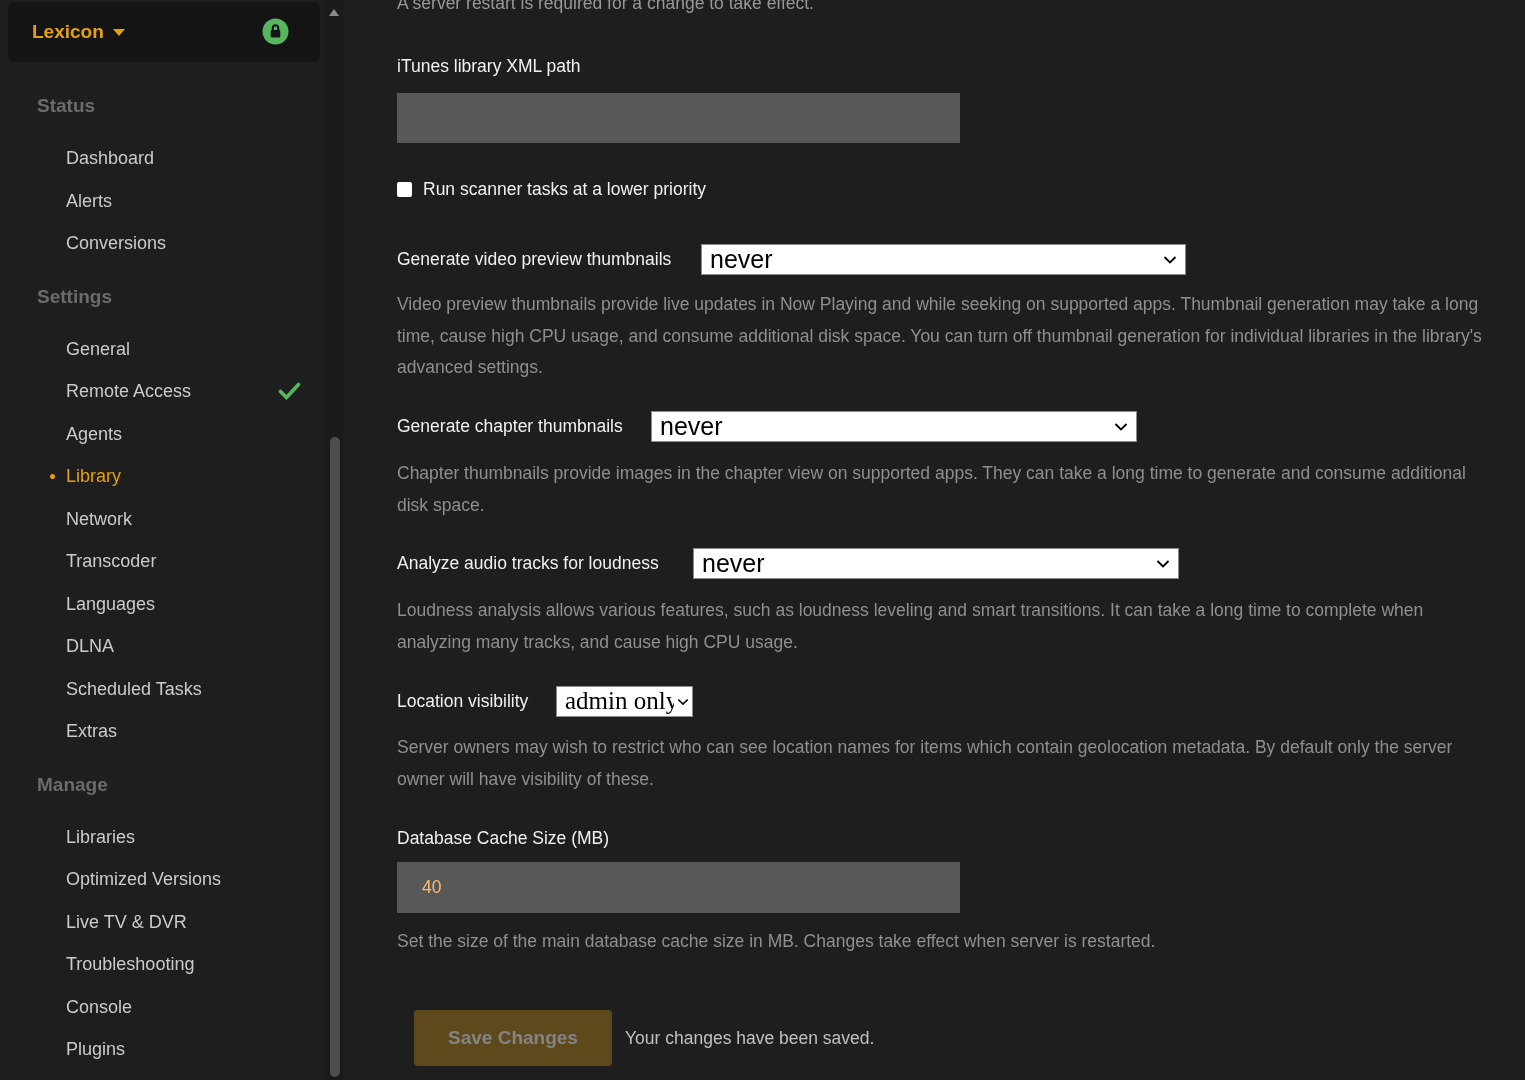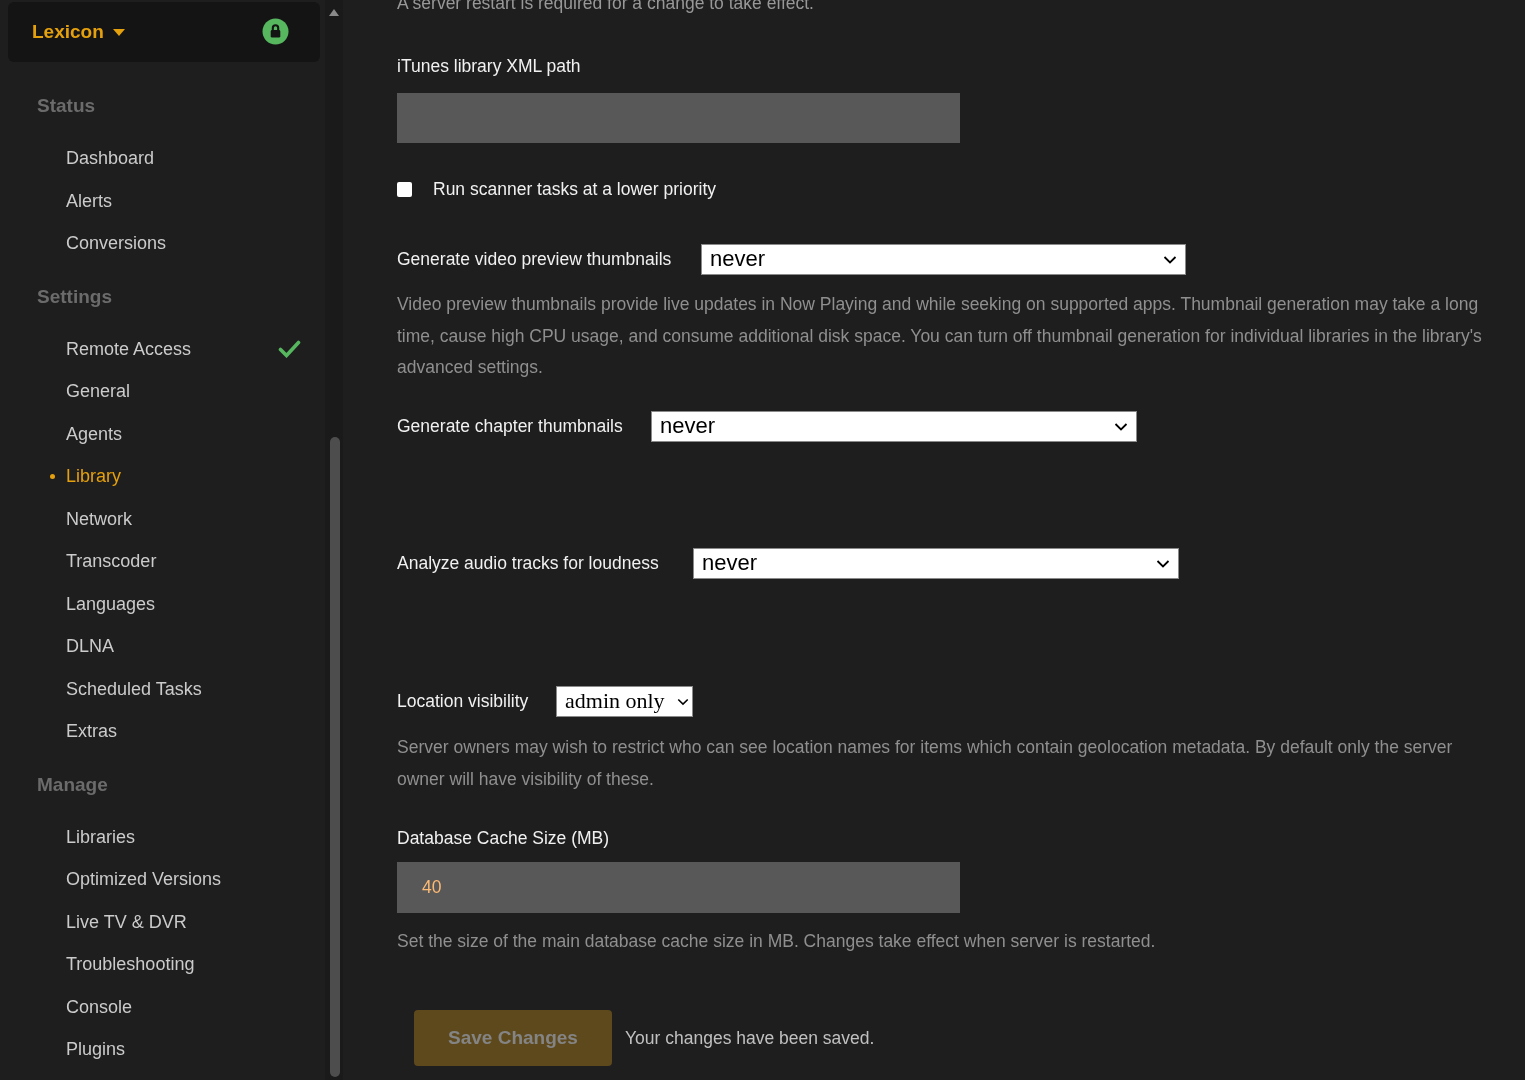--- a/index.html
+++ b/index.html
@@ -62,37 +62,37 @@
   .block{position:absolute;left:0;}
   .restart-notice{top:-7px;font-size:17.5px;color:#989898;}
   .field-label{font-size:17.5px;color:var(--label);}
   .itunes-label{top:56px;}
   .text-input{
     position:absolute;width:563px;height:50px;background:var(--input-bg);
     border:none;border-radius:0;color:#fdba74;font-size:17.5px;
     padding-left:25px;font-family:"Liberation Sans",sans-serif;outline:none;
   }
   .itunes-input{top:93px;}
-  .chk-row{top:179px;display:flex;align-items:center;gap:21px;}
+  .chk-row{top:179px;display:flex;align-items:center;gap:11px;}
   .checkbox{
     width:15px;height:15px;background:#ffffff;border-radius:2px;
     display:inline-block;cursor:pointer;flex:0 0 auto;
   }
   .select-row{height:31px;}
   .row-video{top:244px;}
   .row-chapter{top:411px;}
   .row-loudness{top:548px;}
   .row-location{top:686px;}
   .select-row .field-label{line-height:30px;}
   .select-wrap{position:absolute;top:0;height:31px;}
   .select-wrap select{
     -webkit-appearance:none;appearance:none;
     width:100%;height:100%;background:#ffffff;color:#000;
     border:1px solid #8a8a8a;border-radius:0;
-    font-size:22px;font-family:"Liberation Sans",sans-serif;
+    font-size:25px;font-family:"Liberation Sans",sans-serif;
     padding:0 26px 2px 8px;cursor:pointer;outline:none;
   }
   .select-chevron{
     position:absolute;right:9px;top:50%;transform:translateY(-50%);
     pointer-events:none;line-height:0;
   }
   .wrap-video{left:304px;width:485px;}
   .wrap-chapter{left:254px;width:486px;}
   .wrap-loudness{left:296px;width:486px;}
   .wrap-location{left:159px;width:137px;}
@@ -131,24 +131,24 @@
         <path d="M10.8 12.5 V10 a2.7 2.7 0 0 1 5.4 0 V12.5" stroke="#141414" stroke-width="2.1" fill="none"></path>
       </svg>
     </span>
   </div>
   <nav class="nav">
       <div class="section-label">Status</div>
       <div class="nav-item"><span>Dashboard</span></div>
       <div class="nav-item"><span>Alerts</span></div>
       <div class="nav-item"><span>Conversions</span></div>
       <div class="section-label">Settings</div>
+      <div class="nav-item"><span>General</span></div>
       <div class="nav-item"><span>Remote Access</span><span class="nav-check"><svg width="23" height="18" viewBox="0 0 23 18">
             <path d="M2.5 9.5 l6 6 L20.5 2.5" stroke="#56b75f" stroke-width="3.6" fill="none" stroke-linecap="round"></path>
           </svg></span></div>
-      <div class="nav-item"><span>General</span></div>
       <div class="nav-item"><span>Agents</span></div>
       <div class="nav-item active"><span class="active-bullet"></span><span>Library</span></div>
       <div class="nav-item"><span>Network</span></div>
       <div class="nav-item"><span>Transcoder</span></div>
       <div class="nav-item"><span>Languages</span></div>
       <div class="nav-item"><span>DLNA</span></div>
       <div class="nav-item"><span>Scheduled Tasks</span></div>
       <div class="nav-item"><span>Extras</span></div>
       <div class="section-label">Manage</div>
       <div class="nav-item"><span>Libraries</span></div>
@@ -197,34 +197,36 @@
       <select>
         <option>never</option>
       </select>
       <span class="select-chevron">
         <svg width="14" height="9" viewBox="0 0 14 9">
             <path d="M1.5 1.5 L7 7 L12.5 1.5" stroke="#000" stroke-width="1.8" fill="none"></path>
           </svg>
       </span>
     </span>
   </div>
+  <div class="block desc desc-chapter">Chapter thumbnails provide images in the chapter view on supported apps. They can take a long time to generate and consume additional disk space.</div>
 
   <div class="block select-row row-loudness">
     <span class="field-label">Analyze audio tracks for loudness</span>
     <span class="select-wrap wrap-loudness">
       <select>
         <option>never</option>
       </select>
       <span class="select-chevron">
         <svg width="14" height="9" viewBox="0 0 14 9">
             <path d="M1.5 1.5 L7 7 L12.5 1.5" stroke="#000" stroke-width="1.8" fill="none"></path>
           </svg>
       </span>
     </span>
   </div>
+  <div class="block desc desc-loudness">Loudness analysis allows various features, such as loudness leveling and smart transitions. It can take a long time to complete when analyzing many tracks, and cause high CPU usage.</div>
 
   <div class="block select-row row-location">
     <span class="field-label">Location visibility</span>
     <span class="select-wrap wrap-location">
       <select>
         <option>admin only</option>
       </select>
       <span class="select-chevron">
         <svg width="12" height="8" viewBox="0 0 14 9">
             <path d="M1.5 1.5 L7 7 L12.5 1.5" stroke="#000" stroke-width="1.8" fill="none"></path>

